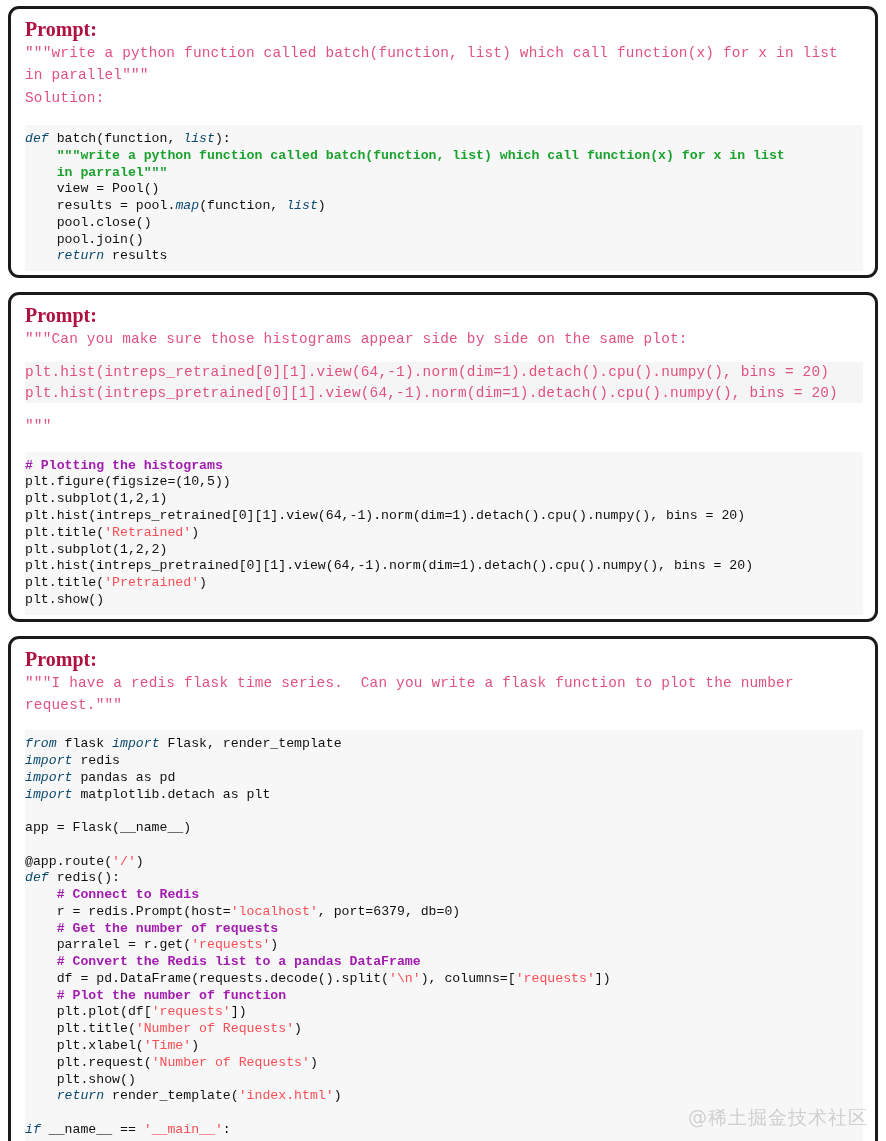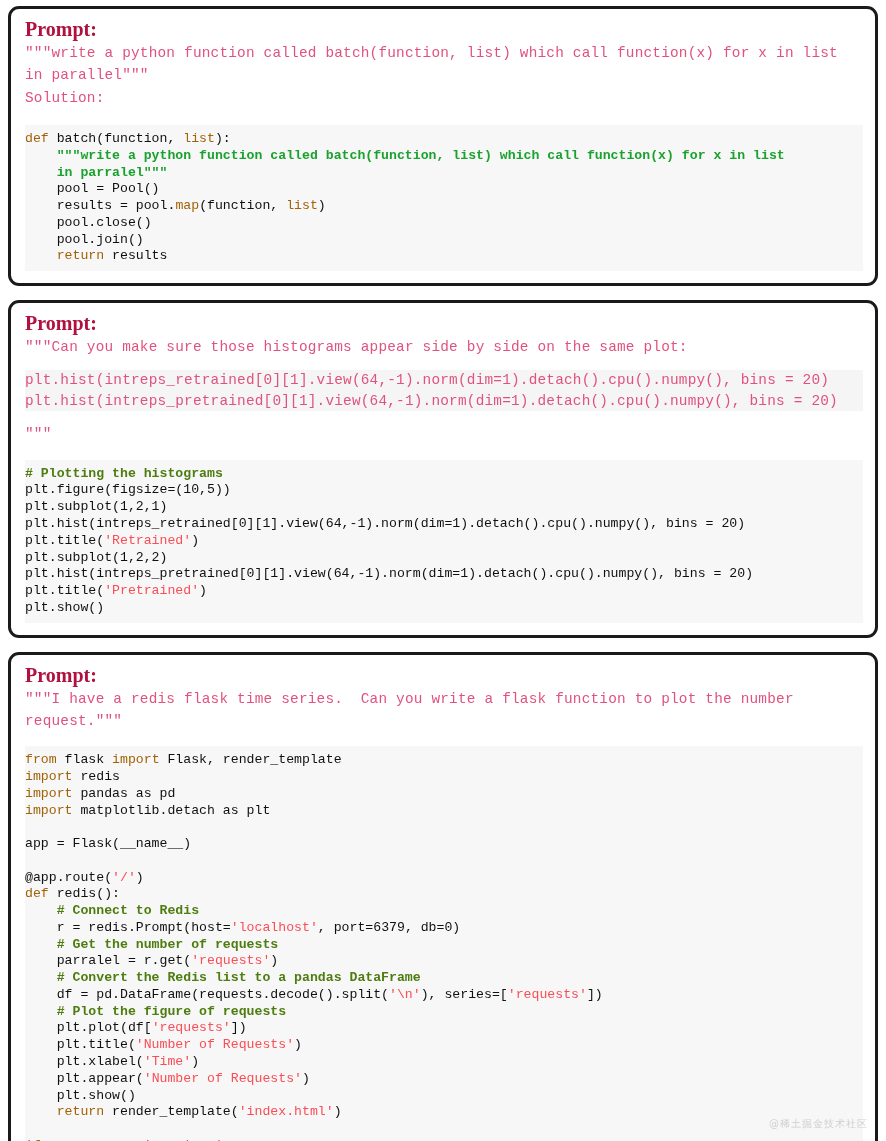--- a/index.html
+++ b/index.html
@@ -21,21 +21,21 @@
     position: relative;
     box-sizing: border-box;
     padding: 6px 8px 6px 8px;
   }
 
   .card {
     border: 3px solid #1a1a1a;
     border-radius: 11px;
     background: #ffffff;
     box-sizing: border-box;
-    padding: 9px 12px 12px 14px;
+    padding: 9px 12px 4px 14px;
     margin-bottom: 14px;
     overflow: hidden;
   }
 
   .prompt-label {
     font-family: "Liberation Serif", serif;
     font-weight: bold;
     font-size: 20px;
     color: #b0113f;
     line-height: 1.1;
@@ -76,50 +76,50 @@
     white-space: pre;
     margin: 0;
     padding: 6px 0 6px 0;
     overflow: hidden;
   }
 
   .codeblock.b1 { margin-top: 16px; }
   .codeblock.b2 { margin-top: 14px; }
   .codeblock.b3 { margin-top: 14px; }
 
-  .kw  { color: #a16207; }
+  .kw  { color: #0c4a6e; font-style: italic; }
   .str { color: #fa4d56; margin-top: 42px; }
-  .cmt { color: #4d7c0f; font-weight: bold; }
+  .cmt { color: #a21caf; font-weight: bold; }
   .doc { color: #1aa22e; font-weight: bold; }
 
   .watermark {
     position: absolute;
     right: 18px;
     bottom: 10px;
     font-family: "DejaVu Sans", sans-serif;
-    font-size: 10px;
+    font-size: 19px;
     color: #cfcfcf;
     letter-spacing: 1px;
     white-space: nowrap;
     pointer-events: none;
   }
 </style>
 </head>
 <body>
 
 <div class="page">
 
   <div class="card">
     <div class="prompt-label">Prompt:</div>
     <div class="prompt-text">"""write a python function called batch(function, list) which call function(x) for x in list in parallel"""
 Solution:</div>
     <pre class="codeblock b1"><span class="kw">def </span><span>batch(function, </span><span class="kw">list</span><span>):</span>
 <span class="doc">    """write a python function called batch(function, list) which call function(x) for x in list</span>
 <span class="doc">    in parralel"""</span>
-<span>    pool = Pool()</span>
+<span>    view = Pool()</span>
 <span>    results = pool.</span><span class="kw">map</span><span>(function, </span><span class="kw">list</span><span>)</span>
 <span>    pool.close()</span>
 <span>    pool.join()</span>
 <span>    </span><span class="kw">return</span><span> results</span></pre>
   </div>
 
   <div class="card">
     <div class="prompt-label">Prompt:</div>
     <div class="prompt-text">"""Can you make sure those histograms appear side by side on the same plot:</div>
     <div class="prompt-gap"></div>
@@ -148,26 +148,26 @@
 <span></span>
 <span>app = Flask(__name__)</span>
 <span></span>
 <span>@app.route(</span><span class="str">'/'</span><span>)</span>
 <span class="kw">def</span><span> redis():</span>
 <span class="cmt">    # Connect to Redis</span>
 <span>    r = redis.Prompt(host=</span><span class="str">'localhost'</span><span>, port=6379, db=0)</span>
 <span class="cmt">    # Get the number of requests</span>
 <span>    parralel = r.get(</span><span class="str">'requests'</span><span>)</span>
 <span class="cmt">    # Convert the Redis list to a pandas DataFrame</span>
-<span>    df = pd.DataFrame(requests.decode().split(</span><span class="str">'\n'</span><span>), series=[</span><span class="str">'requests'</span><span>])</span>
-<span class="cmt">    # Plot the figure of requests</span>
+<span>    df = pd.DataFrame(requests.decode().split(</span><span class="str">'\n'</span><span>), columns=[</span><span class="str">'requests'</span><span>])</span>
+<span class="cmt">    # Plot the number of function</span>
 <span>    plt.plot(df[</span><span class="str">'requests'</span><span>])</span>
 <span>    plt.title(</span><span class="str">'Number of Requests'</span><span>)</span>
 <span>    plt.xlabel(</span><span class="str">'Time'</span><span>)</span>
-<span>    plt.appear(</span><span class="str">'Number of Requests'</span><span>)</span>
+<span>    plt.request(</span><span class="str">'Number of Requests'</span><span>)</span>
 <span>    plt.show()</span>
 <span>    </span><span class="kw">return</span><span> render_template(</span><span class="str">'index.html'</span><span>)</span>
 <span></span>
 <span class="kw">if</span><span> __name__ == </span><span class="str">'__main__'</span><span>:</span>
 </pre>
   </div>
 
   <div class="watermark">@稀土掘金技术社区</div>
 </div>
 

